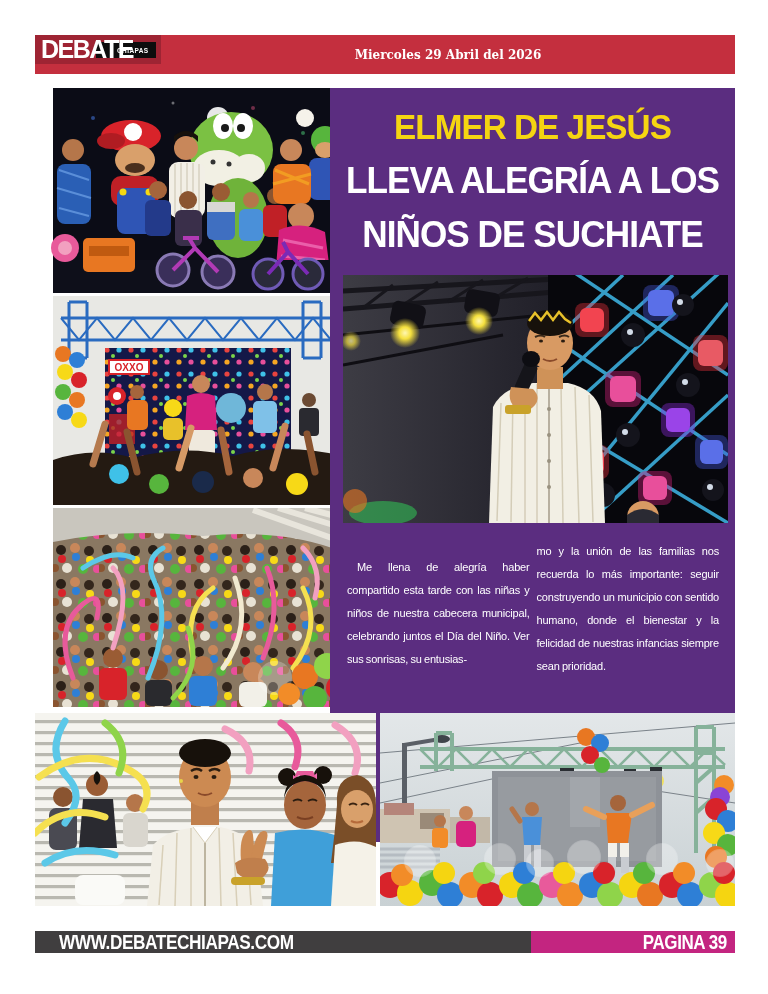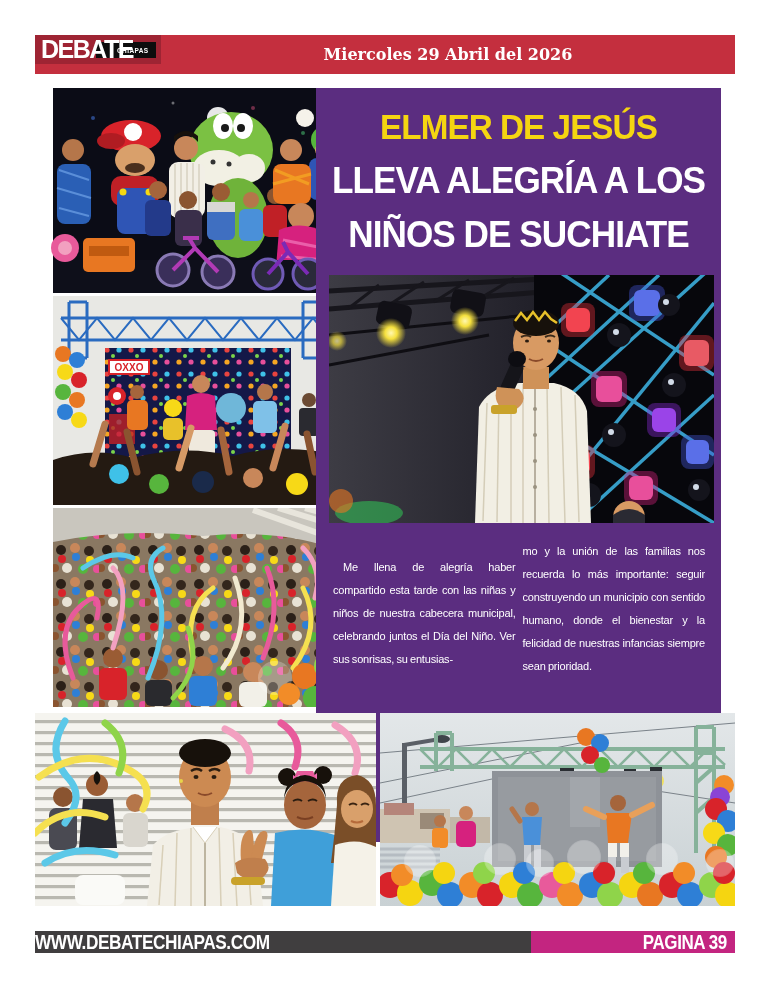--- a/index.html
+++ b/index.html
@@ -7,50 +7,50 @@
   body{width:768px;height:994px;position:relative;font-family:"Liberation Sans",sans-serif;overflow:hidden}
   .page{position:absolute;inset:0;background:#fff}
 
   
   .banner{position:absolute;left:35px;top:35px;width:700px;height:39px;background:#c42f3e;display:flex}
   .logo{position:relative;width:126px;height:29px;background:#9e2433;flex:0 0 auto}
   .logo-black{position:absolute;left:61px;top:7px;width:60px;height:16px;background:#0d0d0d;z-index:1}
   .logo-text{position:absolute;left:6px;top:0;line-height:29px;font-size:25px;font-weight:800;color:#fff;letter-spacing:-1.5px;z-index:2}
   .logo-sub{position:absolute;left:82px;top:12px;font-size:6.5px;font-weight:bold;color:#fff;letter-spacing:.4px;z-index:3}
   .date{flex:1;display:flex;align-items:center;justify-content:center;color:#fff;
-        font-family:"DejaVu Serif",serif;font-weight:bold;font-size:16px}
+        font-family:"DejaVu Serif",serif;font-weight:bold;font-size:12px}
 
   
   .leftcol{position:absolute;left:35px;top:88px;width:326px}
   .photo{display:block;overflow:hidden}
   .photo svg{display:block;width:100%;height:100%}
   .p1{height:205px;margin-bottom:3px}
   .p2{height:209px;margin-bottom:3px}
   .p3{height:199px}
 
   
-  .purple{position:absolute;left:316px;top:88px;width:405px;height:754px;background:#5b2d80}
+  .purple{position:absolute;left:330px;top:88px;width:405px;height:754px;background:#5b2d80}
   .headline{padding-top:12px;text-align:center;transform:scaleX(.95)}
   .hl-line{display:block;color:#fff;font-weight:800;font-size:37px;line-height:54px;letter-spacing:-1px}
   .hl-yellow{color:#f5d511;font-size:35px}
   .main-photo{position:absolute;left:13px;top:187px;width:385px;height:248px}
   .cols{position:absolute;left:17px;top:452px;width:372px;display:flex;gap:7px}
   .cols p{flex:1;color:#fff;font-size:11px;line-height:23px;font-weight:normal;
           text-align:justify;letter-spacing:-.2px;word-spacing:-.5px}
   .c1{margin-top:16px;text-indent:10px}
   .c3{text-indent:10px}
 
   
   .bottom{position:absolute;left:35px;top:713px;width:700px;height:193px;display:flex;gap:4px}
   .bp-left{width:341px;height:193px}
   .bp-right{width:355px;height:193px}
 
   
   .footer{position:absolute;left:35px;top:931px;width:700px;height:22px;display:flex}
-  .f-gray{width:496px;background:#403e3f;display:flex;align-items:center;}
+  .f-gray{width:496px;background:#403e3f;display:flex;align-items:center;padding-left:24px}
   .f-mag{flex:1;background:#c32580;display:flex;align-items:center;justify-content:flex-end;padding-right:8px}
   .f-text{color:#fff;font-size:21px;font-weight:800;letter-spacing:-.5px;transform:scaleX(.82);transform-origin:left center;white-space:nowrap}
   .f-text-r{color:#fff;font-size:20px;font-weight:800;letter-spacing:-.5px;transform:scaleX(.85);transform-origin:right center;white-space:nowrap}
 </style>
 </head>
 <body>
 
 <div class="page">
 
   <header class="banner">

